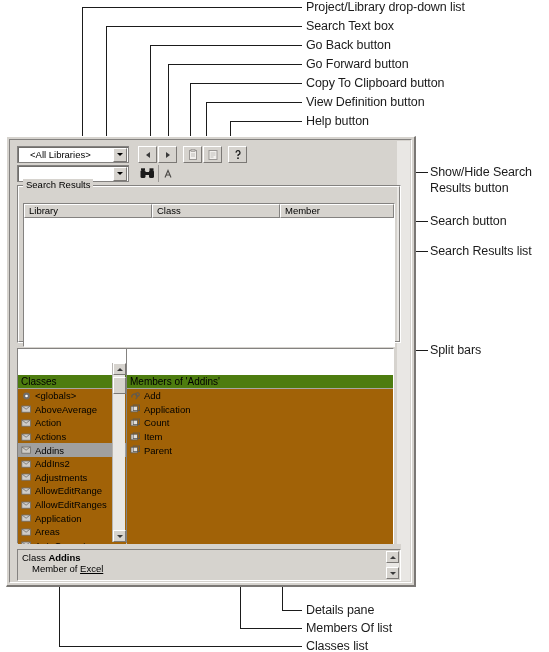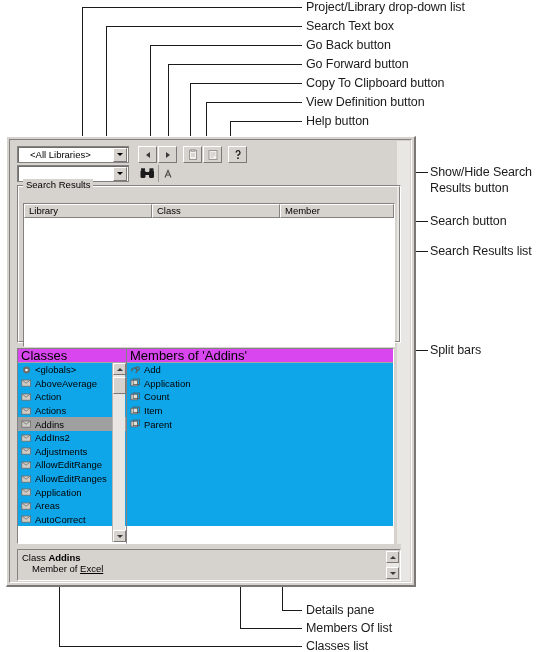--- a/index.html
+++ b/index.html
@@ -199,32 +199,33 @@
     height: 196px;
     background: #ffffff;
     border-top: 1px solid #848280;
     border-left: 1px solid #848280;
     border-right: 1px solid #ffffff;
     border-bottom: 1px solid #ffffff;
     box-sizing: border-box;
   }
   .pane-title {
     height: 13px;
-    background: #d946ef;
-    font-size: 13px;
+    background: #4d7c0f;
+    font-size: 10px;
     color: #000000;
     padding-left: 3px;
     line-height: 13px;
     border-bottom: 1px solid #a9a6a2;
     white-space: nowrap;
     overflow: hidden;
+    margin-top: 26px;
   }
   .listbody {
     position: relative;
-    background: #0ea5e9;
+    background: #a16207;
     height: 163px;
     overflow: hidden;
     text-align: right;
   }
   .lrow {
     display: flex;
     align-items: center;
     height: 13.6px;
     font-size: 9.5px;
     color: #000000;

